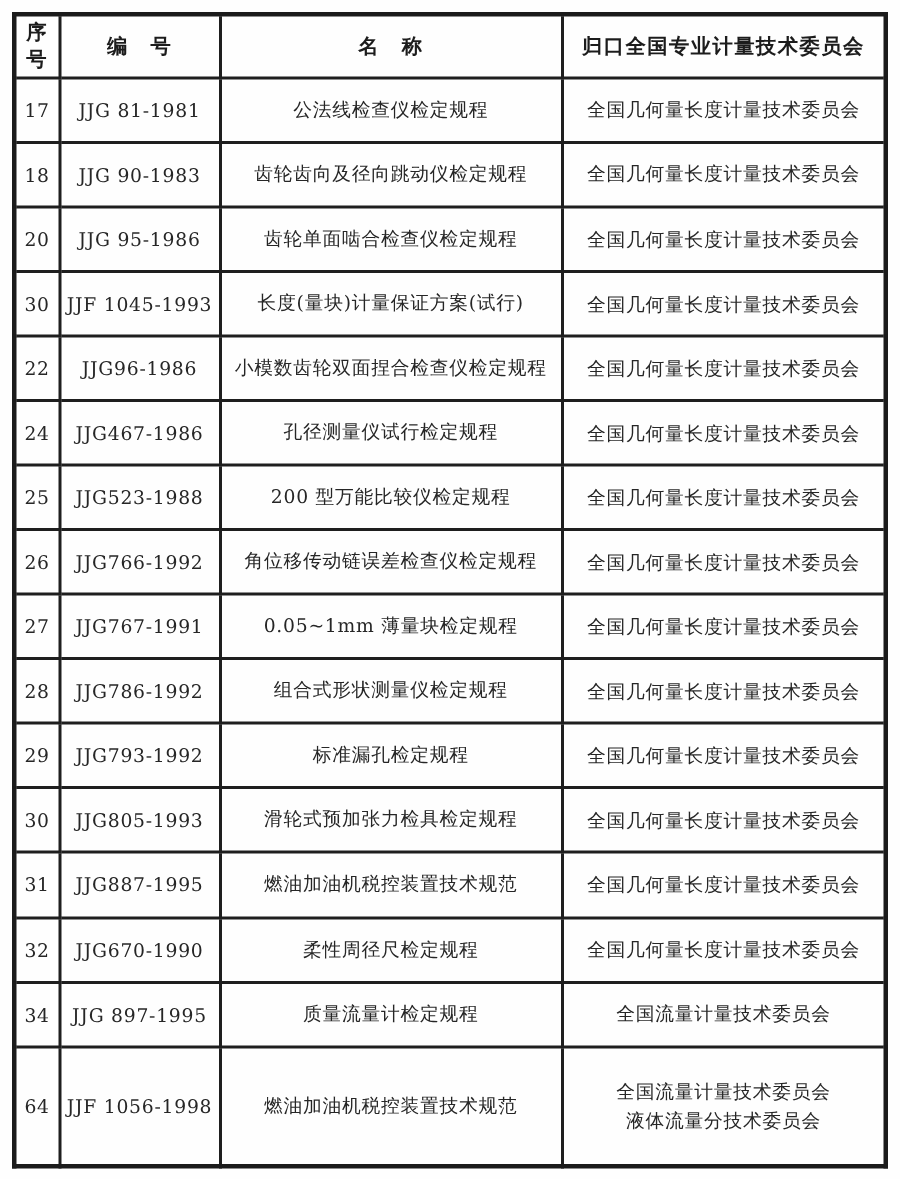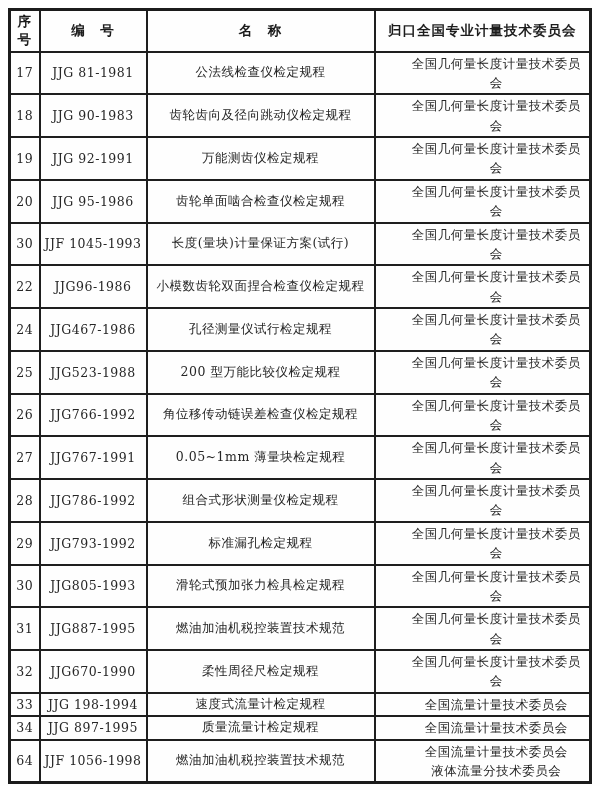--- a/index.html
+++ b/index.html
@@ -55,21 +55,20 @@
     letter-spacing: 1.2px;
     white-space: nowrap;
   }
   td.name-cell {
     letter-spacing: 1px;
   }
   td.committee-cell {
     letter-spacing: 0.5px;
     white-space: pre-line;
     line-height: 1.55;
-    padding-left: 32px;
   }
 </style>
 </head>
 <body>
 
 <div class="page">
   <table class="std-table">
     <colgroup>
       <col style="width:30px">
       <col style="width:107px">
@@ -93,26 +92,20 @@
     <td class="committee-cell">全国几何量长度计量技术委员会</td>
   </tr>
 
   <tr>
     <td class="seq-cell">18</td>
     <td class="code-cell">JJG 90-1983</td>
     <td class="name-cell">齿轮齿向及径向跳动仪检定规程</td>
     <td class="committee-cell">全国几何量长度计量技术委员会</td>
   </tr>
 
-  <tr>
-    <td class="seq-cell">19</td>
-    <td class="code-cell">JJG 92-1991</td>
-    <td class="name-cell">万能测齿仪检定规程</td>
-    <td class="committee-cell">全国几何量长度计量技术委员会</td>
-  </tr>
 
   <tr>
     <td class="seq-cell">20</td>
     <td class="code-cell">JJG 95-1986</td>
     <td class="name-cell">齿轮单面啮合检查仪检定规程</td>
     <td class="committee-cell">全国几何量长度计量技术委员会</td>
   </tr>
 
   <tr>
     <td class="seq-cell">30</td>
@@ -185,26 +178,20 @@
     <td class="committee-cell">全国几何量长度计量技术委员会</td>
   </tr>
 
   <tr>
     <td class="seq-cell">32</td>
     <td class="code-cell">JJG670-1990</td>
     <td class="name-cell">柔性周径尺检定规程</td>
     <td class="committee-cell">全国几何量长度计量技术委员会</td>
   </tr>
 
-  <tr>
-    <td class="seq-cell">33</td>
-    <td class="code-cell">JJG 198-1994</td>
-    <td class="name-cell">速度式流量计检定规程</td>
-    <td class="committee-cell">全国流量计量技术委员会</td>
-  </tr>
 
   <tr>
     <td class="seq-cell">34</td>
     <td class="code-cell">JJG 897-1995</td>
     <td class="name-cell">质量流量计检定规程</td>
     <td class="committee-cell">全国流量计量技术委员会</td>
   </tr>
 
   <tr>
     <td class="seq-cell">64</td>

